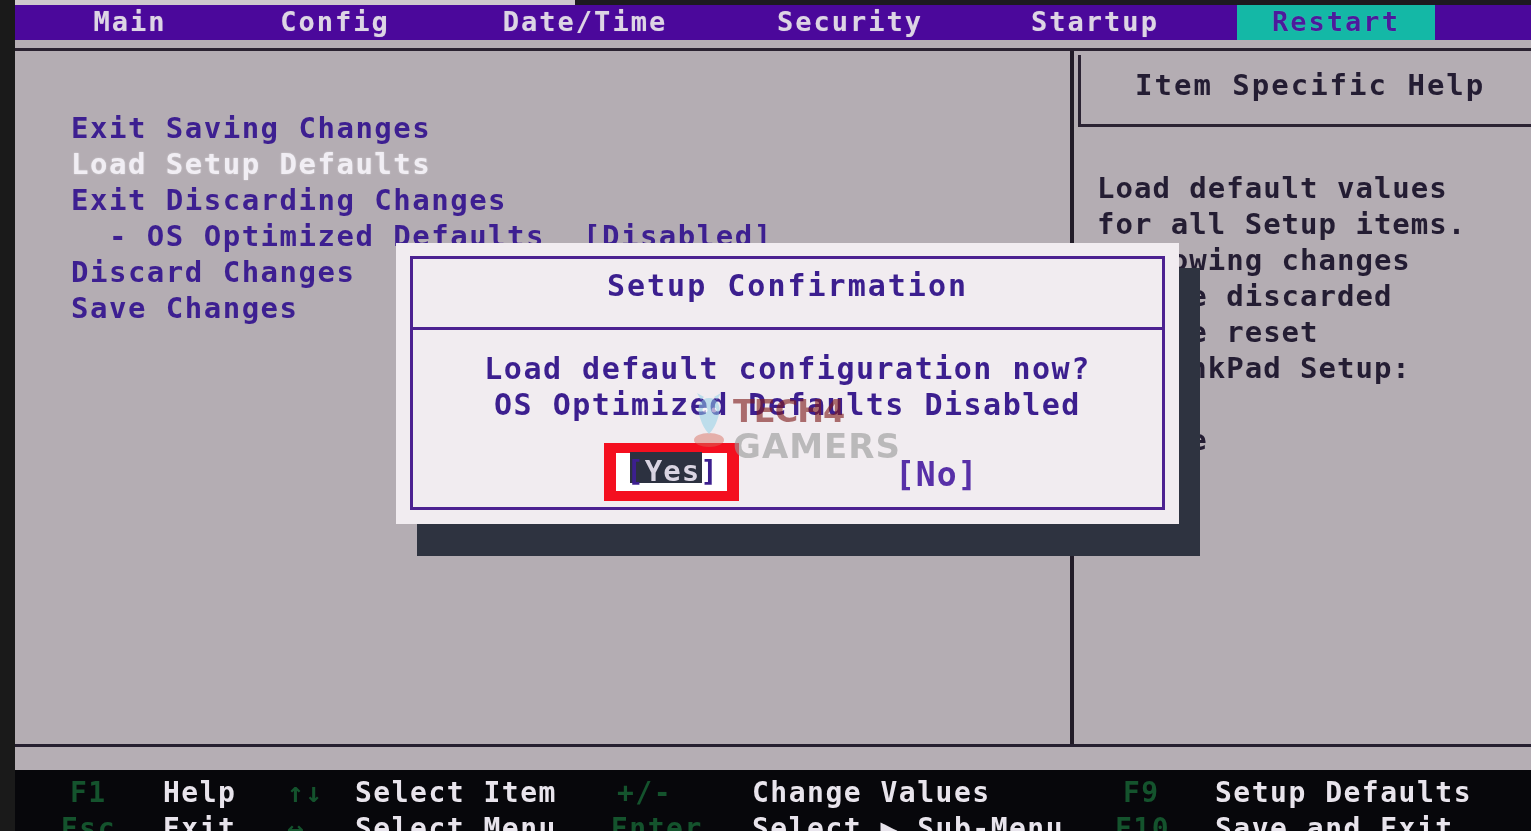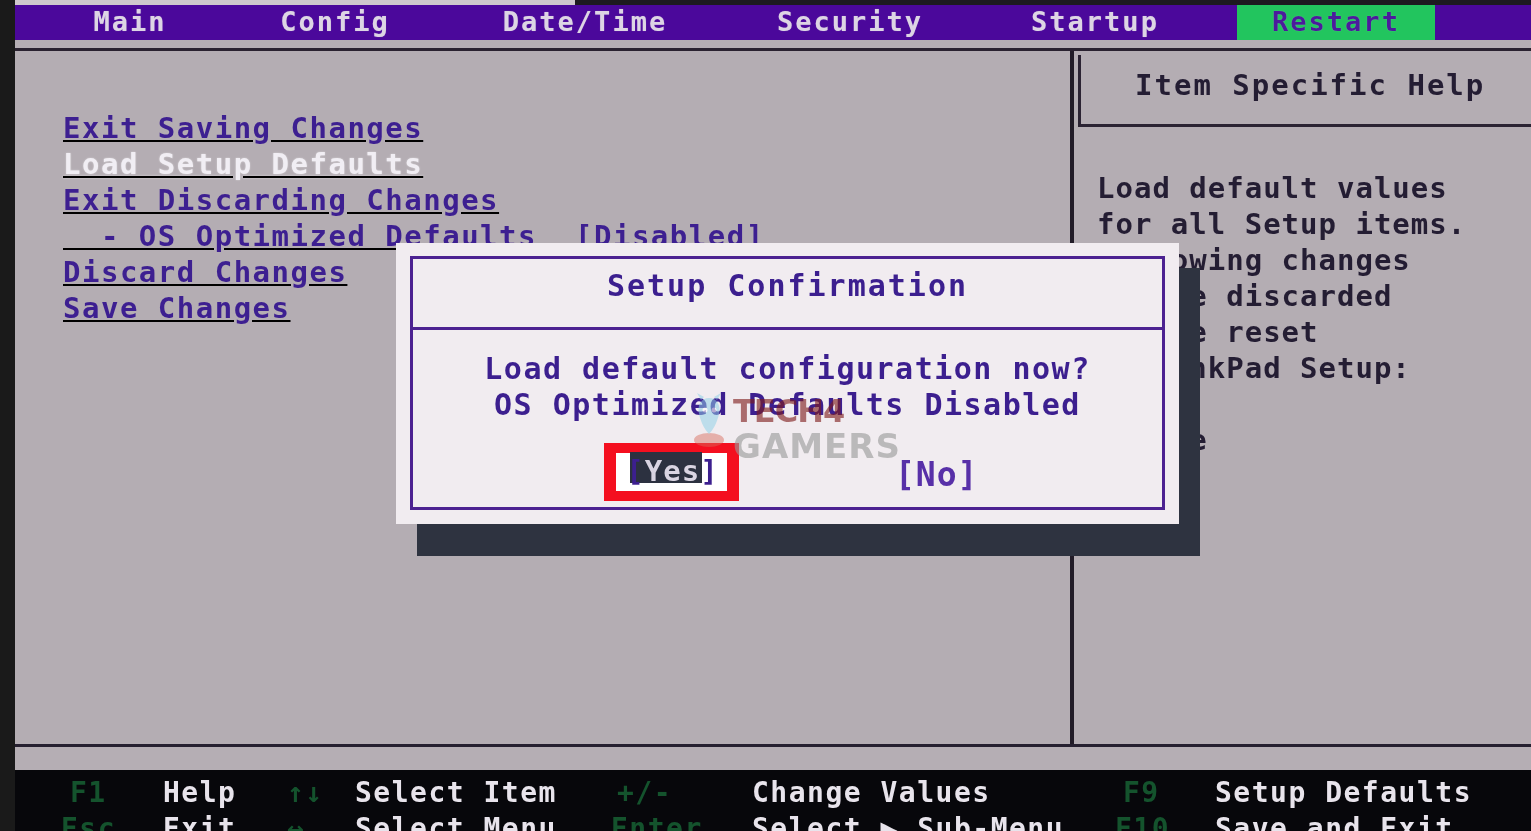--- a/index.html
+++ b/index.html
@@ -55,21 +55,21 @@
     line-height: 33px;
     font-size: 27px;
     letter-spacing: 2px;
     font-weight: bold;
     color: #ddd5e4;
     text-align: center;
     white-space: nowrap;
     text-shadow: 0 0 1px rgba(255,255,255,0.35);
   }
   .tab.selected {
-    background: #22c55e;
+    background: #14b8a6;
     color: #4b1b9c;
   }
 
   
   .underline {
     position: absolute;
     left: 0; top: 48px;
     width: 1531px; height: 3px;
     background: #2a2230;
   }
@@ -96,23 +96,22 @@
   .panel-bottomline {
     position: absolute;
     left: 0; top: 744px;
     width: 1531px; height: 3px;
     background: #262030;
   }
 
   
   .menu-list {
     position: absolute;
-    left: 48px; top: 110px;
+    left: 56px; top: 110px;
     width: 980px;
-    text-decoration: underline;
   }
   .menu-row {
     height: 36px;
     line-height: 36px;
     font-size: 29px;
     font-weight: bold;
     letter-spacing: 1.5px;
     color: #3d1f91;
     white-space: nowrap;
     display: block;

